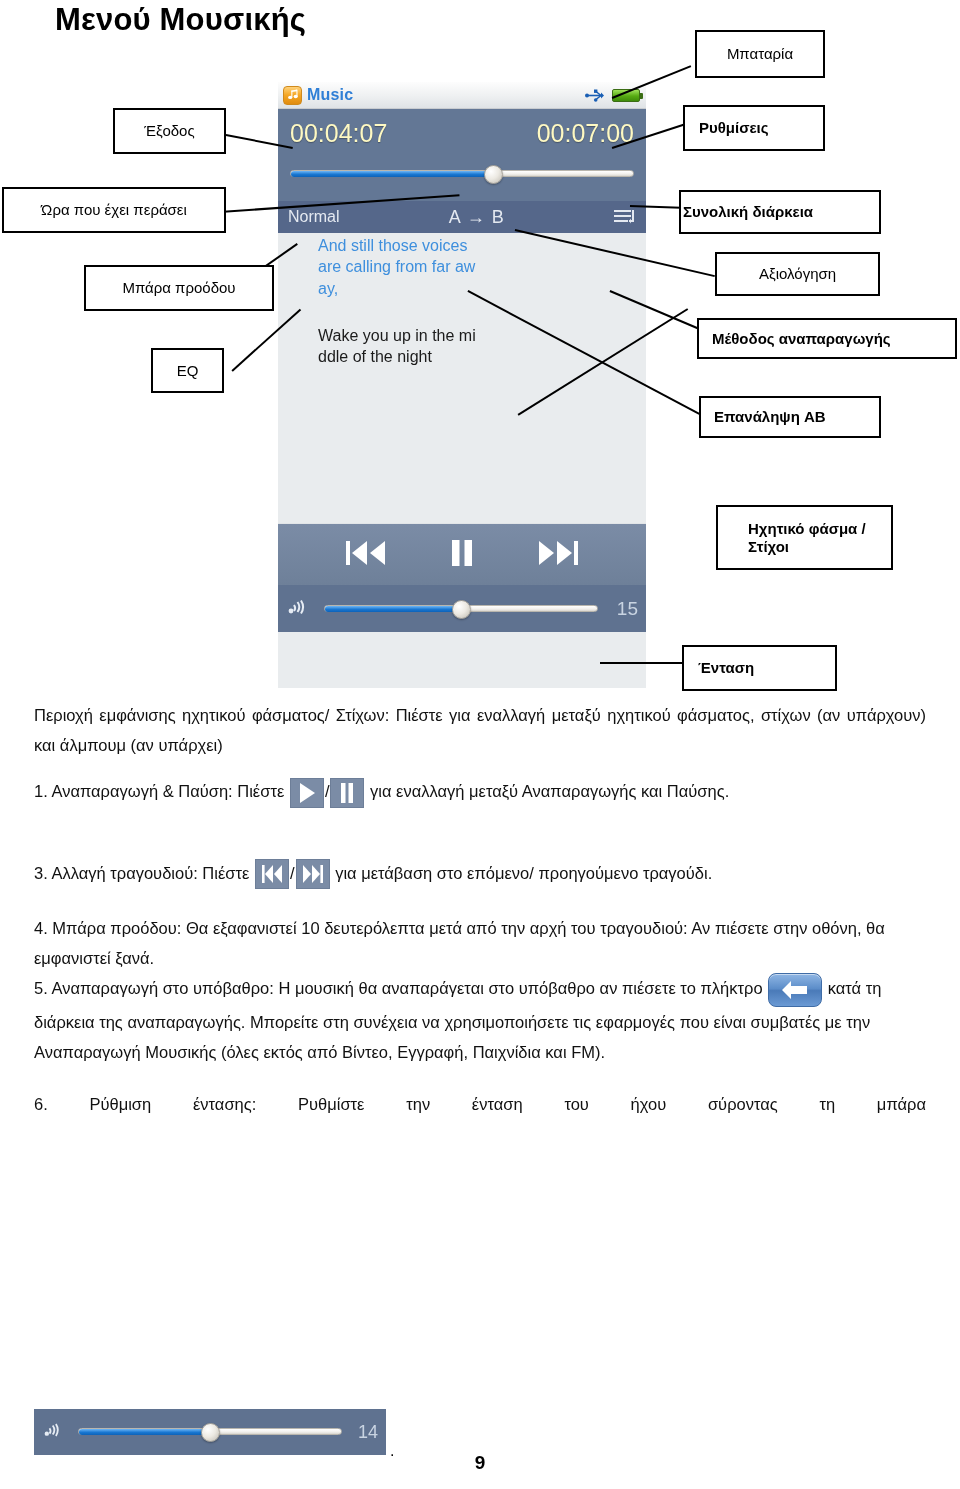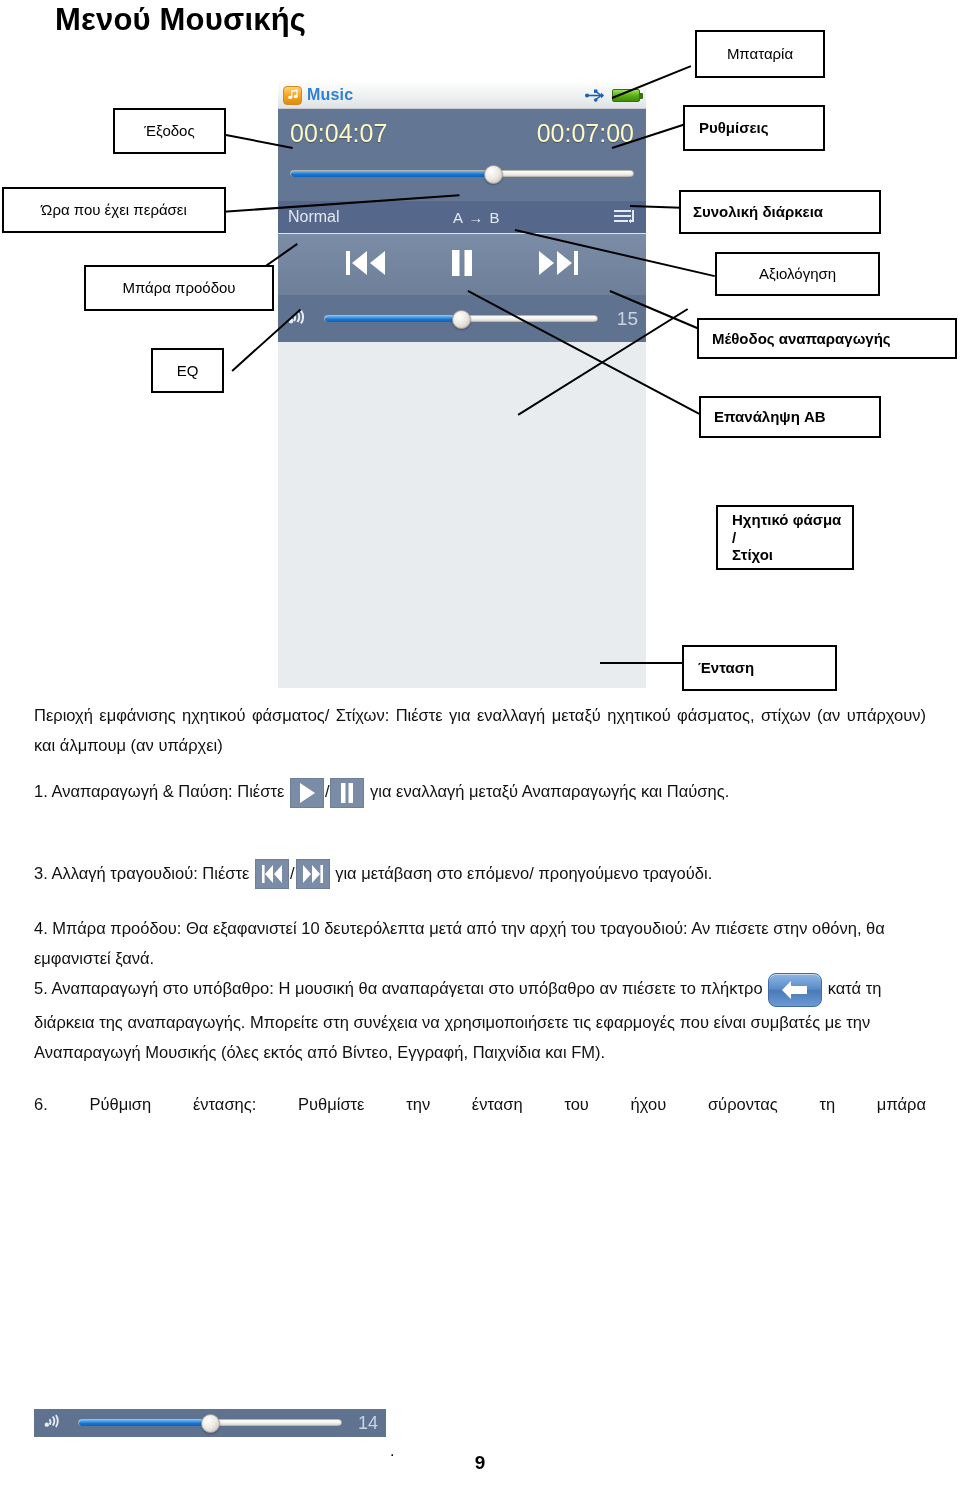--- a/index.html
+++ b/index.html
@@ -180,21 +180,21 @@
     background: #55678a;
     height: 32px;
     display: flex;
     align-items: center;
     padding: 0 10px;
     box-sizing: border-box;
     color: #e4e9f1;
     font-size: 16px;
   }
   #eq-label { flex: none; }
-  #ab-label { flex: 1; text-align: center; font-size: 15px; letter-spacing: 1px; }
+  #ab-label { flex: 1; text-align: center; font-size: 18px; letter-spacing: 1px; }
   #playmode-icon { flex: none; display:flex; align-items:center; }
 
   #lyrics {
     position: relative;
     background: #e9ecee;
     height: 290px;
     padding: 2px 0 0 40px;
     box-sizing: border-box;
     font-size: 16px;
     line-height: 1.33;
@@ -261,21 +261,21 @@
     box-shadow: inset 0 1px 0 rgba(255,255,255,.5);
   }
   .inline-icon svg { position:absolute; left:50%; top:50%; transform:translate(-50%,-50%); }
 
   
   #bottom-vol {
     position: absolute;
     left: 34px;
     top: 1409px;
     width: 352px;
-    height: 28px;
+    height: 46px;
     background: #5f7290;
     display: flex;
     align-items: center;
     padding: 0 8px 0 10px;
     box-sizing: border-box;
   }
   #bottom-dot {
     position: absolute;
     left: 390px; top: 1442px;
     font-size: 16px;
@@ -325,37 +325,37 @@
 </div>
 
 <div class="callout" style="left:695px; top:30px; width:130px; height:48px;">
   <span>Μπαταρία</span>
 </div>
 
 <div class="callout left-al" style="left:683px; top:105px; width:142px; height:46px; padding-left:14px;">
   <span>Ρυθμίσεις</span>
 </div>
 
-<div class="callout left-al" style="left:679px; top:190px; width:202px; height:44px; padding-left:12px;">
+<div class="callout left-al" style="left:679px; top:190px; width:202px; height:44px; padding-left:2px;">
   <span>Συνολική διάρκεια</span>
 </div>
 
 <div class="callout" style="left:715px; top:252px; width:165px; height:44px;">
   <span>Αξιολόγηση</span>
 </div>
 
 <div class="callout left-al" style="left:697px; top:318px; width:260px; height:41px; padding-left:13px;">
   <span>Μέθοδος αναπαραγωγής</span>
 </div>
 
 <div class="callout left-al" style="left:699px; top:396px; width:182px; height:42px; padding-left:13px;">
   <span>Επανάληψη AB</span>
 </div>
 
-<div class="callout left-al" style="left:716px; top:505px; width:138px; height:65px; padding-left:14px; white-space:pre-line;">
+<div class="callout left-al" style="left:716px; top:505px; width:177px; height:65px; padding-left:30px; white-space:pre-line;">
   <span>Ηχητικό φάσμα /
 Στίχοι</span>
 </div>
 
 <div class="callout left-al" style="left:682px; top:645px; width:155px; height:46px; padding-left:14px;">
   <span>Ένταση</span>
 </div>
 
 <div id="device">
 
@@ -399,20 +399,28 @@
     <span id="ab-label">A → B</span>
     <span id="playmode-icon">
       <svg width="22" height="18" viewBox="0 0 22 18">
         <path d="M1 3 H16 M1 8 H16 M1 13 H13" stroke="#e4e9f1" stroke-width="2" fill="none" stroke-linecap="square"></path>
         <path d="M19 2 V13 H15" stroke="#e4e9f1" stroke-width="2" fill="none"></path>
         <path d="M17 10.5 L15 13 L17 15.5 Z" fill="#e4e9f1"></path>
       </svg>
     </span>
   </div>
 
+  <div id="lyrics">
+    <div class="hl">And still those voices</div>
+    <div class="hl">are calling from far aw</div>
+    <div class="hl">ay,</div>
+    <div class="gap"></div>
+    <div class="cur">Wake you up in the mi</div>
+    <div class="cur">ddle of the night</div>
+  </div>
 
   <div id="transport">
     <span>
       <svg width="42" height="30" viewBox="0 0 42 30">
         <rect x="1" y="3" width="4" height="24" fill="#ffffff"></rect>
         <path d="M22 3 L22 27 L7 15 Z" fill="#ffffff"></path>
         <path d="M40 3 L40 27 L25 15 Z" fill="#ffffff"></path>
       </svg>
     </span>
     <span>

